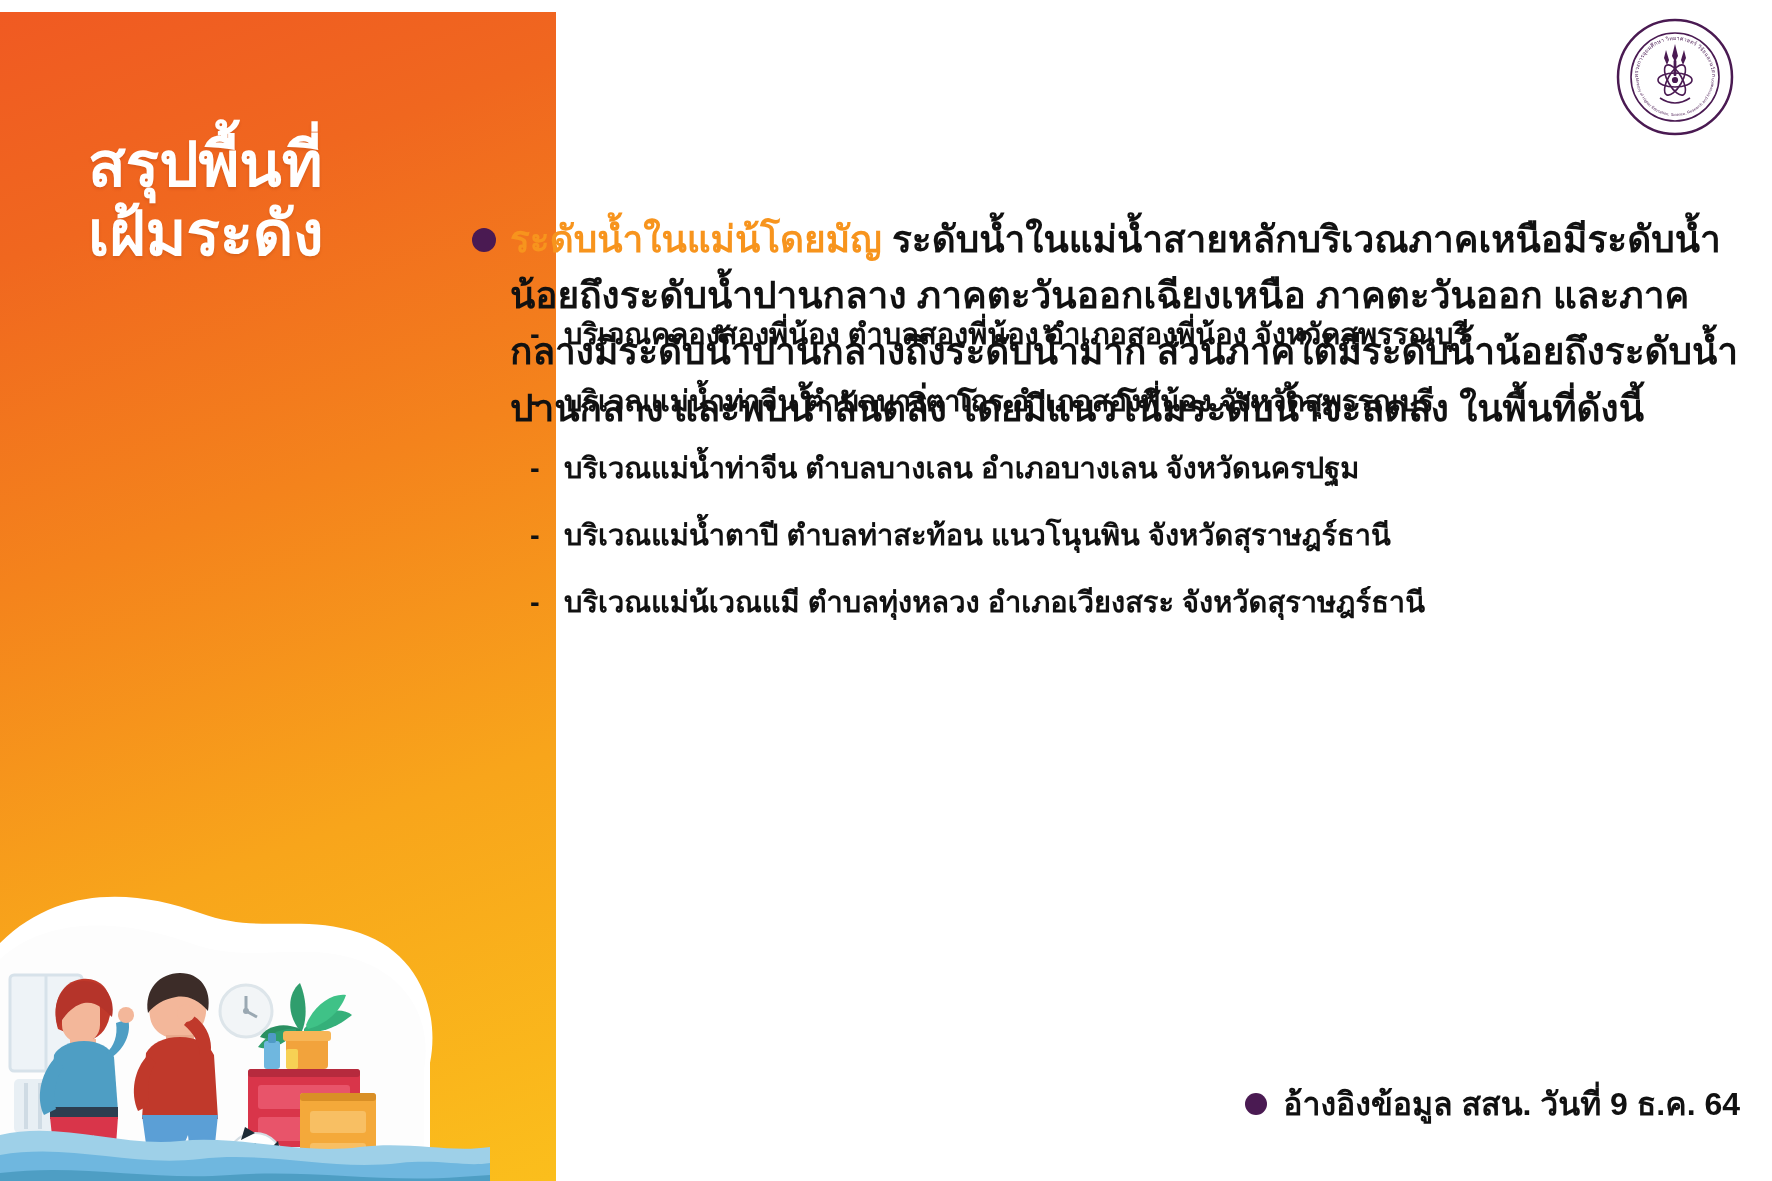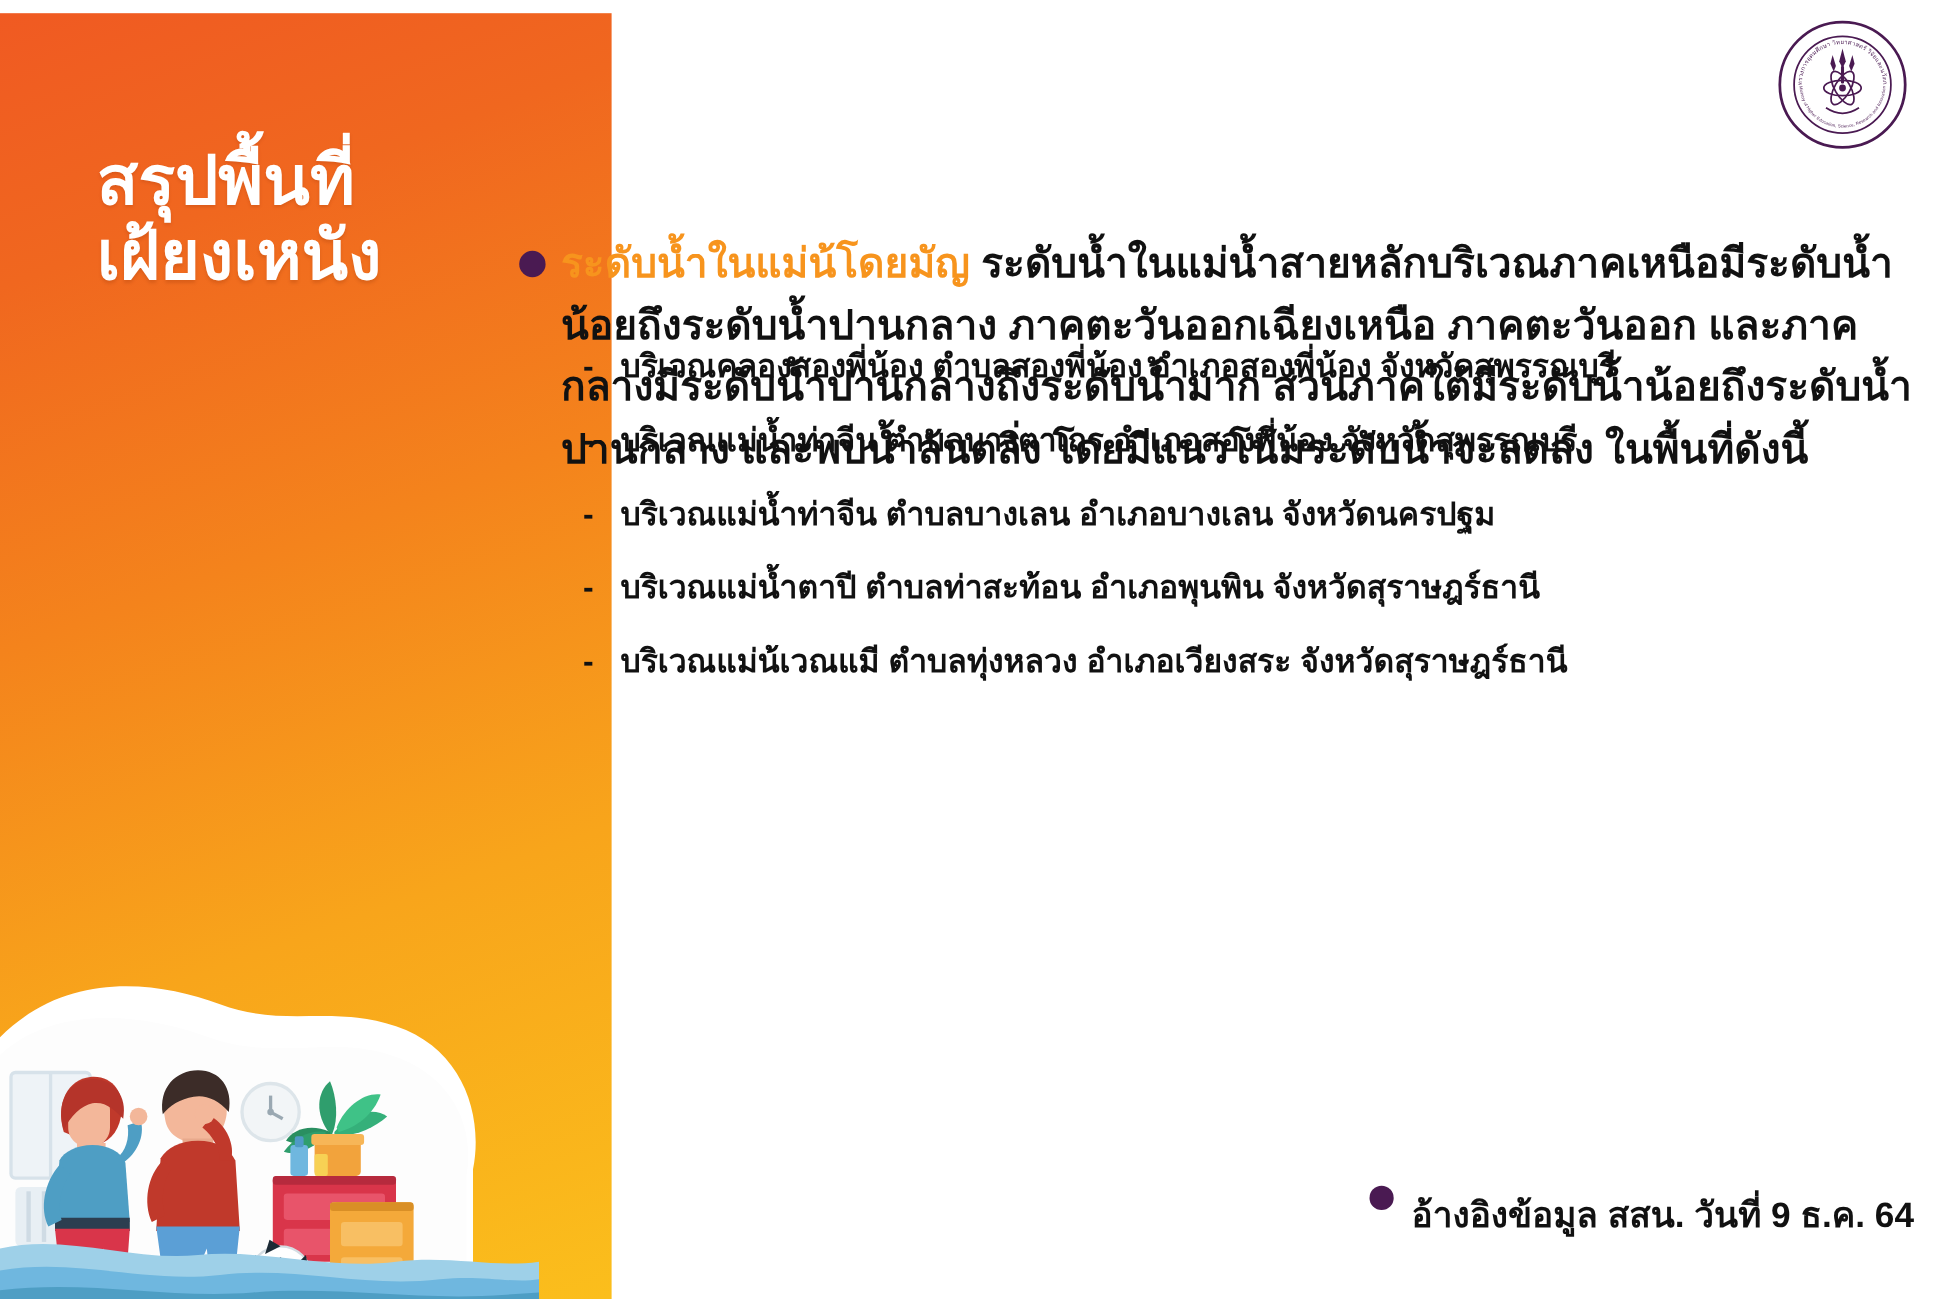--- a/index.html
+++ b/index.html
@@ -58,37 +58,37 @@
   .sub-item{
     display:flex;align-items:flex-start;
     font-size:29px;line-height:1.28;color:#111;font-weight:bold;
     margin-bottom:30px;
   }
   .dash{width:34px;flex:0 0 34px;}
   .sub-text{flex:1;}
 
   .footer{
     position:absolute;right:32px;bottom:52px;
-    display:flex;gap:16px;
+    display:flex;align-items:center;gap:16px;
     font-size:32px;font-weight:bold;color:#111;
   }
   .footer-bullet{
     width:22px;height:22px;border-radius:50%;background:#4a1a52;flex:0 0 22px;
   }
 </style>
 </head>
 <body>
 
 <div class="slide">
 
   <div class="left-panel">
 
     <div class="panel-title">
       <span>สรุปพื้นที่</span>
-      <span>เฝ้ยงเหนัง</span>
+      <span>เฝ้มระดัง</span>
     </div>
 
     <svg class="illus" viewBox="0 0 490 430">
 
       <path d="M0 180 C60 120 140 128 200 150 C260 172 300 150 360 170 C420 190 440 250 430 300 L430 430 L0 430 Z" fill="#ffffff"></path>
       <path d="M0 196 C50 150 130 158 190 180 C250 202 300 178 355 196 C412 214 432 262 424 306 L424 430 L0 430 Z" fill="#fdfdfd"></path>
 
       <rect x="10" y="212" width="72" height="96" rx="4" fill="#eef3f7" stroke="#d7e2ea" stroke-width="3"></rect>
       <line x1="46" y1="212" x2="46" y2="308" stroke="#d7e2ea" stroke-width="3"></line>
 
@@ -222,21 +222,21 @@
       <div class="sub-item">
         <span class="dash">-</span>
         <span class="sub-text">บริเวณแม่น้ำท่าจีน ตำบลบางตาเถร อำเภอสองพี่น้อง จังหวัดสุพรรณบุรี</span>
       </div>
       <div class="sub-item">
         <span class="dash">-</span>
         <span class="sub-text">บริเวณแม่น้ำท่าจีน ตำบลบางเลน อำเภอบางเลน จังหวัดนครปฐม</span>
       </div>
       <div class="sub-item">
         <span class="dash">-</span>
-        <span class="sub-text">บริเวณแม่น้ำตาปี ตำบลท่าสะท้อน อำเภอพุนพิน จังหวัดสุราษฎร์ธานี</span>
+        <span class="sub-text">บริเวณแม่น้ำตาปี ตำบลท่าสะท้อน แนวโนุนพิน จังหวัดสุราษฎร์ธานี</span>
       </div>
       <div class="sub-item">
         <span class="dash">-</span>
         <span class="sub-text">บริเวณแม่น้เวณแมี ตำบลทุ่งหลวง อำเภอเวียงสระ จังหวัดสุราษฎร์ธานี</span>
       </div>
     </div>
 
     <div class="footer">
       <span class="footer-bullet"></span>
       <span>อ้างอิงข้อมูล สสน. วันที่ 9 ธ.ค. 64</span>

